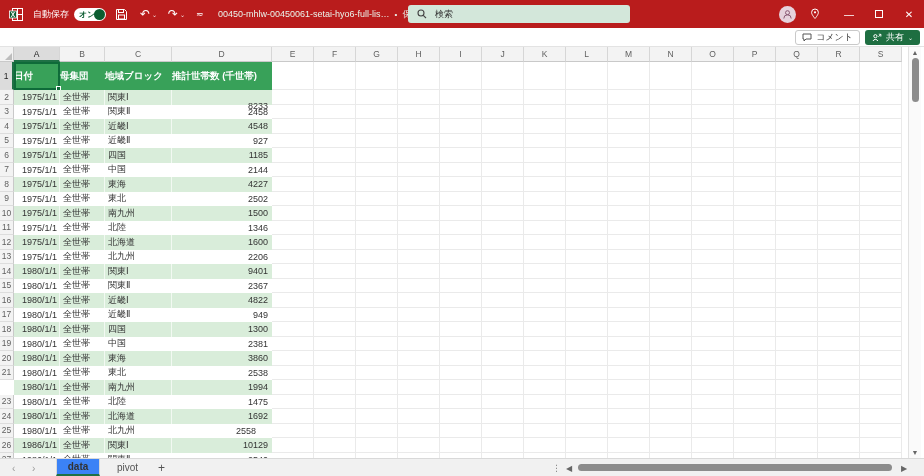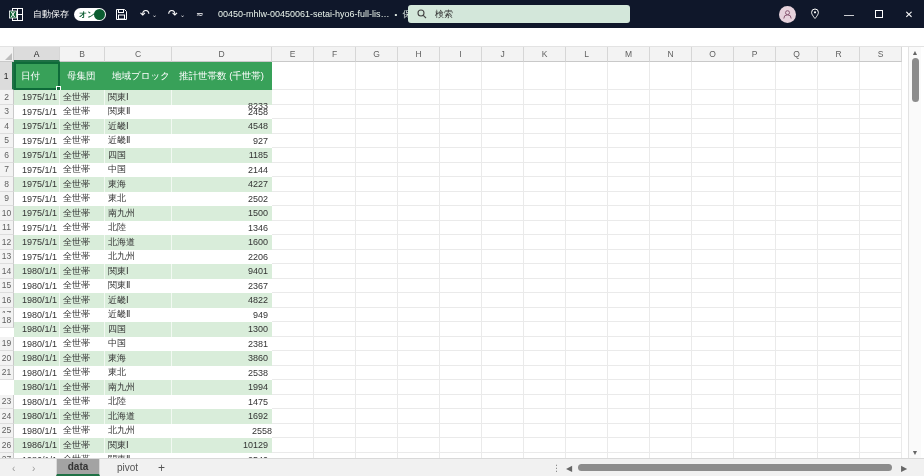--- a/index.html
+++ b/index.html
@@ -1,21 +1,21 @@
 <!DOCTYPE html>
 <html><head>
 <meta charset="utf-8">
 <style>
   * { margin:0; padding:0; box-sizing:border-box; }
   html,body { width:924px; height:476px; overflow:hidden; }
   body { font-family:"Liberation Sans","DejaVu Sans",sans-serif; position:relative; background:#fff; }
   .window { position:absolute; inset:0; width:924px; height:476px; overflow:hidden; }
 
   
-  .titlebar { position:absolute; left:0; top:0; width:924px; height:28px; background:#0f172a; }
+  .titlebar { position:absolute; left:0; top:0; width:924px; height:28px; background:#b91c1c; }
   .tb-item { position:absolute; top:0; height:28px; display:flex; align-items:center; color:#fff; }
   .appicon { left:9px; }
   .autosave-label { left:33px; font-size:9px; }
   .autosave-toggle { left:74px; top:8px; width:32px; height:13px; background:#fff; border-radius:7px; position:absolute; display:flex; align-items:center; }
   .autosave-toggle .txt { font-size:8px; color:#0B5C30; margin-left:5px; font-weight:bold; }
   .autosave-toggle .knob { position:absolute; right:1px; top:1px; width:11px; height:11px; background:#0B5C30; border-radius:50%; }
   .qat { font-size:12px; color:#fff; }
   .qat-save { left:115px; }
   .qat-undo { left:140px; }
   .qat-redo { left:168px; }
@@ -48,37 +48,37 @@
   .corner .tri { position:absolute; right:1px; bottom:1px; width:0; height:0; border-left:7px solid transparent; border-bottom:7px solid #BDBDBD; }
   .colheads { position:absolute; left:14px; top:0; height:15px; }
   .colhead { position:absolute; top:0; height:15px; background:#F3F3F3; border-right:1px solid #D6D6D6; border-bottom:1px solid #C9C9C9; font-size:8.5px; color:#5f5f5f; display:flex; align-items:center; justify-content:center; }
   .colhead.sel { background:#DCDCDC; border-bottom:2px solid #1E7145; color:#222; }
   .rowheads { position:absolute; left:0; top:15px; width:14px; }
   .rowhead { position:absolute; left:0; width:14px; background:#F3F3F3; border-right:1px solid #C9C9C9; border-bottom:1px solid #DDDDDD; font-size:8.5px; color:#5f5f5f; display:flex; align-items:center; justify-content:center; }
   .rowhead.sel { background:#DCDCDC; border-right:2px solid #1E7145; color:#222; }
   .cells { position:absolute; left:14px; top:15px; width:894px; height:396px; background:#fff; overflow:hidden; }
   .gline { position:absolute; background:#EAEAEA; }
   .band { position:absolute; left:0; }
-  .hcell { position:absolute; top:0; height:28px; color:#fff; font-weight:normal; font-size:9.5px; display:flex; align-items:center; padding-left:7px; }
+  .hcell { position:absolute; top:0; height:28px; color:#fff; font-weight:bold; font-size:9.5px; display:flex; align-items:center; }
   .hcell.selcell { outline:2px solid #0E6B39; outline-offset:-2px; }
   .fillhandle { position:absolute; width:5px; height:5px; background:#0E6B39; border:1px solid #fff; }
   .dcell { position:absolute; font-size:9px; color:#333; display:flex; align-items:center; white-space:nowrap; overflow:hidden; }
   .dcell.num { justify-content:flex-end; padding-right:4px; }
   .dcell.txt { padding-left:3px; }
   .dcell.date { padding-left:8px; }
   .wline { position:absolute; width:1px; background:rgba(255,255,255,.65); }
   .vscroll { position:absolute; right:3px; top:0; width:13px; height:411px; background:#FAFAFA; border-left:1px solid #E2E2E2; }
   .vscroll .arr { position:absolute; left:0; width:12px; text-align:center; font-size:7px; color:#666; }
   .vthumb { position:absolute; left:3px; width:7px; border-radius:4px; background:#8C8C8C; }
 
   
   .sheetbar { position:absolute; left:0; top:458px; width:924px; height:18px; background:#F1F1F1; border-top:1px solid #D9D9D9; }
   .nav-arrow { position:absolute; top:0; height:18px; display:flex; align-items:center; color:#9a9a9a; font-size:10px; }
   .sheettab { position:absolute; top:0; height:17px; display:flex; align-items:center; justify-content:center; font-size:10px; }
-  .sheettab.active { background:#a3a3a3; border-left:1px solid #D9D9D9; border-right:1px solid #D9D9D9; border-bottom:2px solid #1E7145; color:#333; font-weight:bold; }
+  .sheettab.active { background:#3b82f6; border-left:1px solid #D9D9D9; border-right:1px solid #D9D9D9; border-bottom:2px solid #1E7145; color:#333; font-weight:bold; }
   .sheettab.inactive { color:#555; }
   .addsheet { position:absolute; top:0; height:18px; display:flex; align-items:center; color:#555; font-size:12px; }
   .dots { position:absolute; left:552px; top:0; height:18px; display:flex; align-items:center; color:#888; font-size:9px; letter-spacing:0; }
   .hs-arr { position:absolute; top:0; height:18px; display:flex; align-items:center; color:#666; font-size:8px; }
   .hthumb { position:absolute; top:5px; height:7px; background:#8C8C8C; border-radius:4px; }
 </style>
 </head>
 <body>
 
 <div class="window">
@@ -136,20 +136,37 @@
       </div>
       <div class="winbtn">—</div>
       <div class="winbtn">
           <span class="restore-glyph"></span>
         </div>
       <div class="winbtn">✕</div>
     </div>
   </div>
 
   <div class="menubar">
+    <div class="menu-right">
+      <div class="btn-comment">
+        <svg width="10" height="9" viewBox="0 0 10 9">
+          <path d="M1 1 h8 v5 h-5 l-2 2 v-2 h-1 z" fill="none" stroke="#555" stroke-width="1"></path>
+        </svg>
+        <span>コメント</span>
+      </div>
+      <div class="btn-share">
+        <svg width="10" height="9" viewBox="0 0 10 9">
+          <circle cx="3.4" cy="3.2" r="1.6" fill="none" stroke="#fff" stroke-width="1"></circle>
+          <path d="M1 8 a2.6 2.6 0 0 1 4.8 0" fill="none" stroke="#fff" stroke-width="1"></path>
+          <path d="M6.4 3.6 l2.6-2.2 m0 0 l-2.2-.2 m2.2 .2 l-.2 2.2" stroke="#fff" stroke-width="0.9" fill="none"></path>
+        </svg>
+        <span>共有</span>
+        <span style="font-size:6px">⌄</span>
+      </div>
+    </div>
   </div>
 
   <div class="grid">
     <div class="corner">
         <div class="tri"></div>
       </div>
     <div class="colheads" id="colHeads">
         <div class="colhead sel" style="left: 0px; width: 46px;">A</div>
         <div class="colhead" style="left: 46px; width: 45px;">B</div>
         <div class="colhead" style="left: 91px; width: 67px;">C</div>
@@ -181,21 +198,21 @@
         <div class="rowhead" style="top: 115px; height: 14.5px;">8</div>
         <div class="rowhead" style="top: 129.5px; height: 14.5px;">9</div>
         <div class="rowhead" style="top: 144px; height: 14.5px;">10</div>
         <div class="rowhead" style="top: 158.5px; height: 14.5px;">11</div>
         <div class="rowhead" style="top: 173px; height: 14.5px;">12</div>
         <div class="rowhead" style="top: 187.5px; height: 14.5px;">13</div>
         <div class="rowhead" style="top: 202px; height: 14.5px;">14</div>
         <div class="rowhead" style="top: 216.5px; height: 14.5px;">15</div>
         <div class="rowhead" style="top: 231px; height: 14.5px;">16</div>
         <div class="rowhead" style="top: 245.5px; height: 14.5px;">17</div>
-        <div class="rowhead" style="top: 251px; height: 14.5px;">18</div>
+        <div class="rowhead" style="top: 260px; height: 14.5px;">18</div>
         <div class="rowhead" style="top: 274.5px; height: 14.5px;">19</div>
         <div class="rowhead" style="top: 289px; height: 14.5px;">20</div>
         <div class="rowhead" style="top: 303.5px; height: 14.5px;">21</div>
         <div class="rowhead" style="top: 318px; height: 14.5px; margin-left: 48px;">22</div>
         <div class="rowhead" style="top: 332.5px; height: 14.5px;">23</div>
         <div class="rowhead" style="top: 347px; height: 14.5px;">24</div>
         <div class="rowhead" style="top: 361.5px; height: 14.5px;">25</div>
         <div class="rowhead" style="top: 376px; height: 14.5px;">26</div>
         <div class="rowhead" style="top: 390.5px; height: 14.5px;">27</div>
       </div>
@@ -346,21 +363,21 @@
         <div class="dcell txt" style="left: 91px; top: 332.5px; width: 67px; height: 14.5px;">北陸</div>
         <div class="dcell num" style="left: 158px; top: 332.5px; width: 100px; height: 14.5px;">1475</div>
         <div class="band" style="top: 347px; width: 258px; height: 14.5px; background: rgb(217, 237, 218);"></div>
         <div class="dcell date" style="left: 0px; top: 347px; width: 46px; height: 14.5px;">1980/1/1</div>
         <div class="dcell txt" style="left: 46px; top: 347px; width: 45px; height: 14.5px;">全世帯</div>
         <div class="dcell txt" style="left: 91px; top: 347px; width: 67px; height: 14.5px;">北海道</div>
         <div class="dcell num" style="left: 158px; top: 347px; width: 100px; height: 14.5px;">1692</div>
         <div class="dcell date" style="left: 0px; top: 361.5px; width: 46px; height: 14.5px;">1980/1/1</div>
         <div class="dcell txt" style="left: 46px; top: 361.5px; width: 45px; height: 14.5px;">全世帯</div>
         <div class="dcell txt" style="left: 91px; top: 361.5px; width: 67px; height: 14.5px;">北九州</div>
-        <div class="dcell num" style="left: 162px; top: 361.5px; width: 100px; height: 14.5px;">2558</div>
+        <div class="dcell num" style="left: 146px; top: 361.5px; width: 100px; height: 14.5px;">2558</div>
         <div class="band" style="top: 376px; width: 258px; height: 14.5px; background: rgb(217, 237, 218);"></div>
         <div class="dcell date" style="left: 0px; top: 376px; width: 46px; height: 14.5px;">1986/1/1</div>
         <div class="dcell txt" style="left: 46px; top: 376px; width: 45px; height: 14.5px;">全世帯</div>
         <div class="dcell txt" style="left: 91px; top: 376px; width: 67px; height: 14.5px;">関東Ⅰ</div>
         <div class="dcell num" style="left: 158px; top: 376px; width: 100px; height: 14.5px;">10129</div>
         <div class="dcell date" style="left: 0px; top: 390.5px; width: 46px; height: 14.5px;">1986/1/1</div>
         <div class="dcell txt" style="left: 46px; top: 390.5px; width: 45px; height: 14.5px;">全世帯</div>
         <div class="dcell txt" style="left: 91px; top: 390.5px; width: 67px; height: 14.5px;">関東Ⅱ</div>
         <div class="dcell num" style="left: 158px; top: 390.5px; width: 100px; height: 14.5px;">2540</div>
         <div class="wline" style="left: 45px; top: 28px; height: 368px;"></div>

